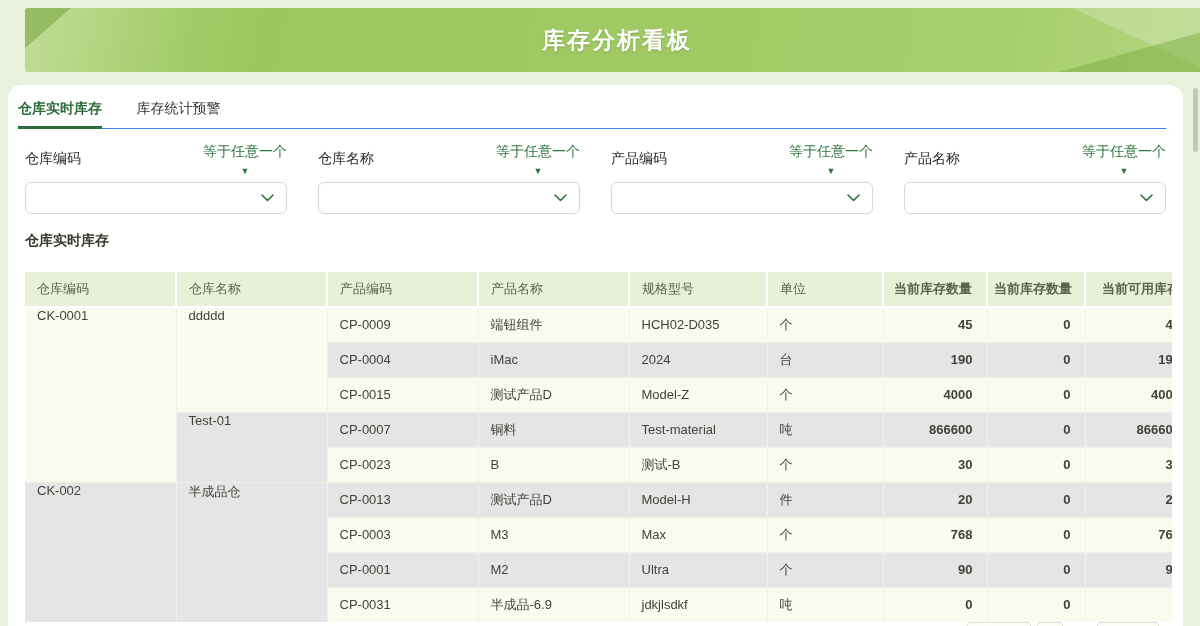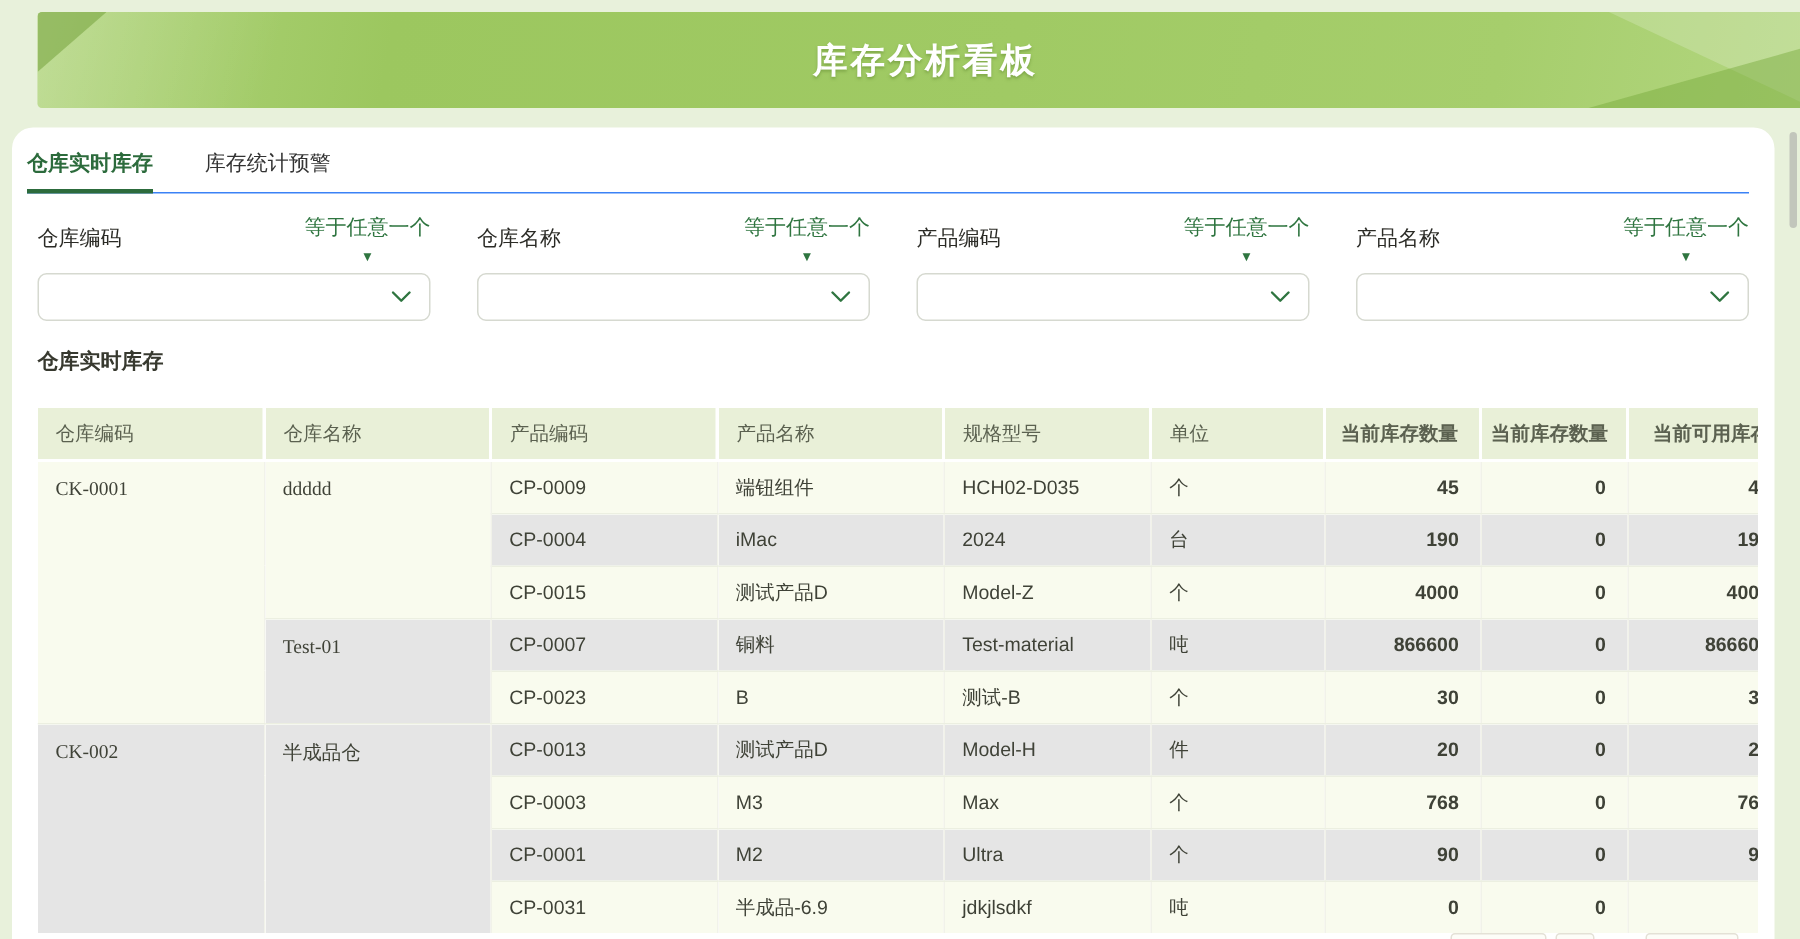--- a/index.html
+++ b/index.html
@@ -59,21 +59,21 @@
   th { height:35px; background:#e9f0d8; color:#5b6150; font-weight:normal; text-align:left;
        padding:0 12px; border-right:2px solid #ffffff; border-bottom:2px solid #ffffff;
        white-space:nowrap; overflow:hidden; }
   th:last-child { border-right:none; }
   td { height:35px; color:#3f4237; padding:0 12px; border-right:1px solid #f1f2e9;
        border-bottom:1px solid #ecefe1; white-space:nowrap; overflow:hidden; background:#fff; }
   td:last-child { border-right:none; }
   th.num, td.num { text-align:right; padding:0 14px 0 6px;font-weight:bold; }
   td.bg-a { background:#f9fbee; }
   td.bg-b { background:#e5e5e5; }
-  td.merged { vertical-align:top; padding-top:10px;font-family:Liberation Serif, serif; }
+  td.merged { vertical-align:top; padding-top:0; }
 
   
   .page-peek { position:absolute; bottom:-5px; height:9px; background:#fdfdf8;
                border:1px solid #e4e1d6; border-radius:3px 3px 0 0; }
   .peek-1 { left:959px; width:64px; }
   .peek-2 { left:1029px; width:26px; }
   .peek-3 { left:1089px; width:62px; }
 </style>
 </head>
 <body>

